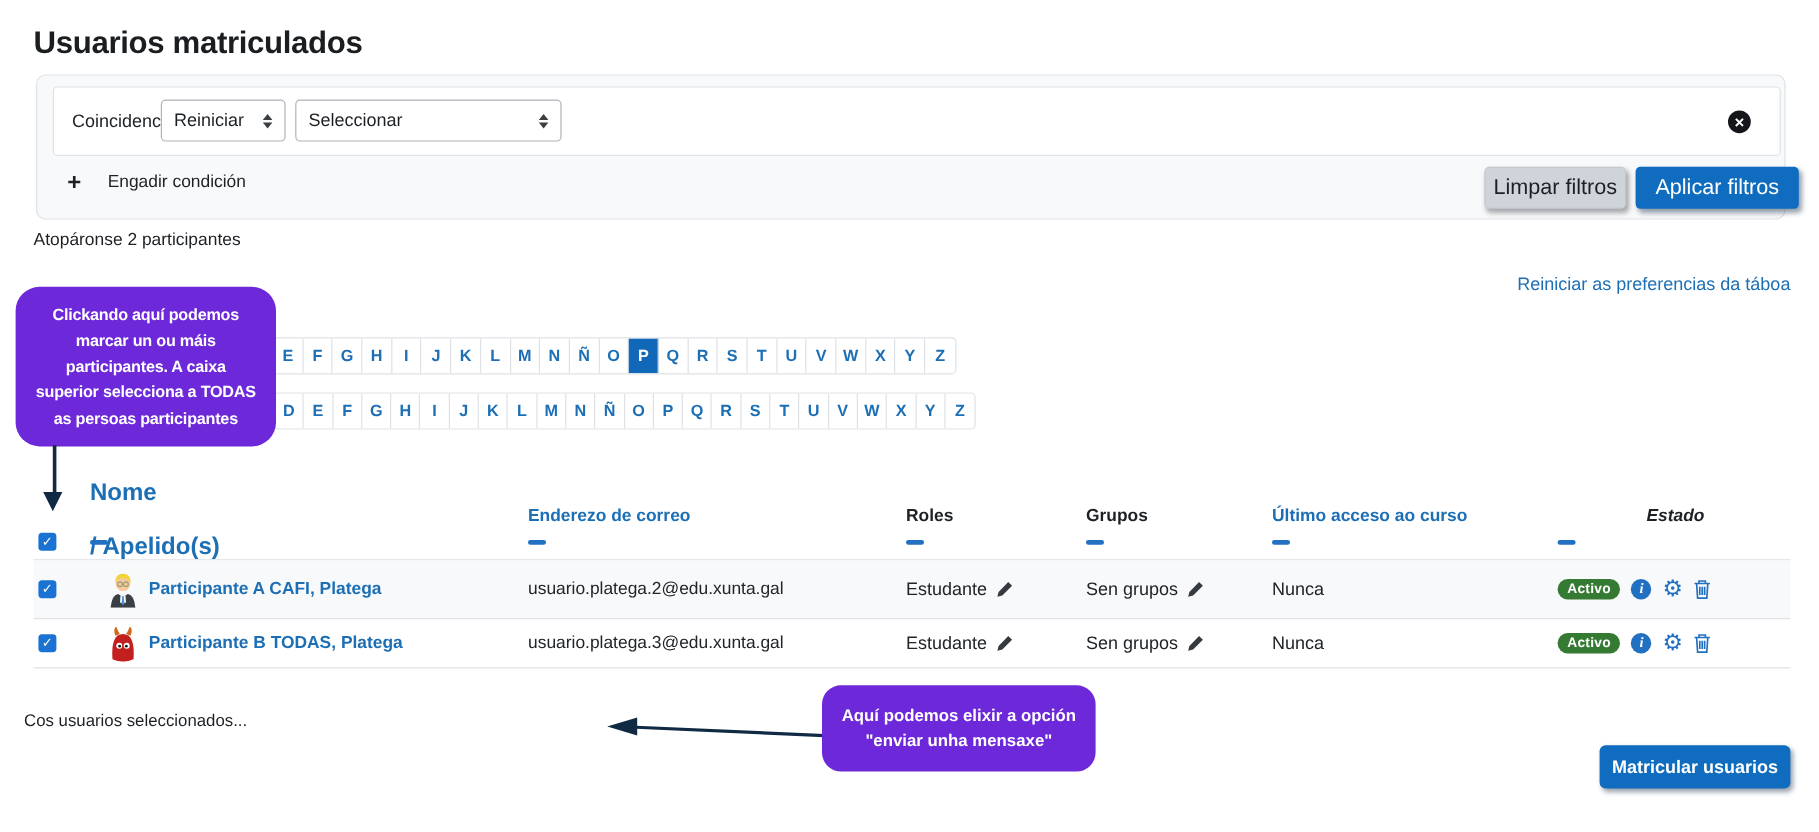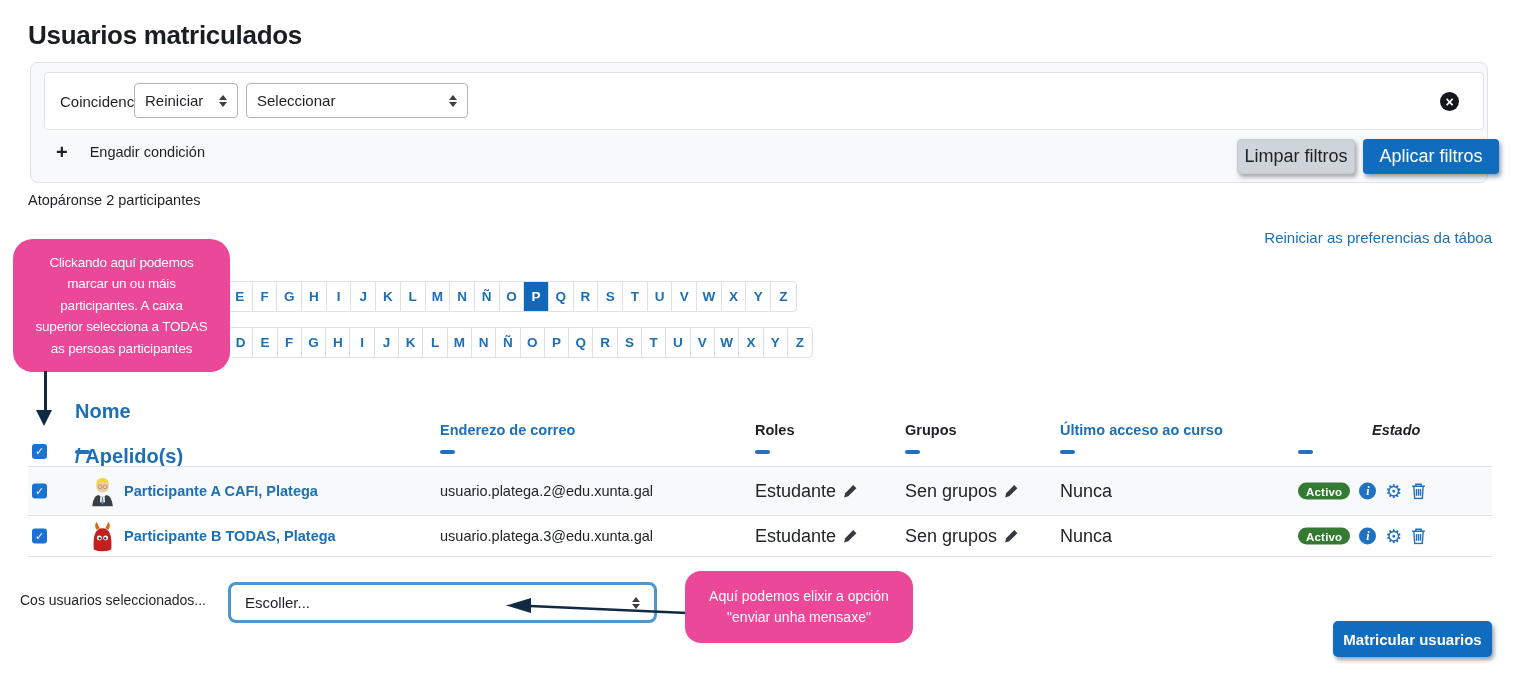--- a/index.html
+++ b/index.html
@@ -64,36 +64,36 @@
   .hline{left:28px;top:466px;width:1464px;height:1px;background:#dee2e6;}
 
   
   .prow{position:absolute;left:28px;width:1464px;border-bottom:1px solid #dee2e6;box-sizing:border-box;}
   .prow.stripe{background:#f8f9fa;}
   .prow>*{position:absolute;top:50%;transform:translateY(-50%);}
   .prow .cb{left:4px;}
   .avatar{left:61px;width:27px;height:31px;}
   .pname{left:96px;font-size:14.5px;font-weight:bold;color:#1d6fb5;text-decoration:none;cursor:pointer;white-space:nowrap;}
   .pemail{left:412px;font-size:14.5px;color:#212529;white-space:nowrap;}
-  .ptext{font-size:18px;color:#212529;white-space:nowrap;display:flex;align-items:center;gap:7px;}
+  .ptext{font-size:15px;color:#212529;white-space:nowrap;display:flex;align-items:center;gap:7px;}
   .prole{left:727px;} .pgroup{left:877px;} .plast{left:1032px;}
   .pencil{display:inline-flex;cursor:pointer;}
   .pstatus{left:1270px;display:flex;align-items:center;gap:9px;}
   .badge{background:#357a32;color:#fff;font-size:11.5px;font-weight:bold;padding:2.5px 8px;
          border-radius:10px;letter-spacing:.2px;}
   .info-ic{width:17px;height:17px;border-radius:50%;background:#2170c2;color:#fff;display:flex;
            align-items:center;justify-content:center;font-size:12px;font-weight:bold;
            font-family:"Liberation Serif","DejaVu Serif",serif;font-style:italic;cursor:pointer;}
   .gear-ic{color:#2170c2;font-size:19px;line-height:17px;cursor:pointer;
            font-family:"DejaVu Sans",sans-serif;}
   .trash-ic{display:flex;cursor:pointer;}
 
   
-  .bubble{background:#ec4899;color:#fff;border-radius:20px;display:flex;align-items:center;
-          justify-content:center;text-align:center;white-space:pre-line;z-index:6;}
+  .bubble{background:#6d28d9;color:#fff;border-radius:20px;display:flex;align-items:center;
+          justify-content:center;text-align:center;white-space:pre-line;z-index:6;font-weight:bold;}
   .bubble1{left:13px;top:239px;width:217px;height:133px;font-size:13.5px;line-height:21.5px;letter-spacing:-0.2px;}
   .bubble2{left:685px;top:571px;width:228px;height:72px;font-size:14px;line-height:21px;border-radius:16px;}
   .arr1-line{left:44px;top:371px;width:3px;height:40px;background:#102a43;z-index:6;}
   .arr1-head{left:36px;top:410px;width:0;height:0;border-left:8px solid transparent;
              border-right:8px solid transparent;border-top:16px solid #102a43;z-index:6;}
   .arr2{left:500px;top:594px;z-index:6;}
 
   
   .bulk-label{left:20px;top:592px;font-size:14px;}
   .bulk-select{left:228px;top:582px;width:429px;height:41px;background:#fff;border:3px solid #4e96d1;
@@ -298,27 +298,20 @@
 
   <div class="abs bubble bubble1">Clickando aquí podemos
 marcar un ou máis
 participantes. A caixa
 superior selecciona a TODAS
 as persoas participantes</div>
   <div class="abs arr1-line"></div>
   <div class="abs arr1-head"></div>
 
   <span class="abs bulk-label">Cos usuarios seleccionados...</span>
-  <div class="abs bulk-select">
-    <span>Escoller...</span>
-    <span class="updn">
-        <b class="u"></b>
-        <b class="d"></b>
-      </span>
-  </div>
 
   <svg class="abs arr2" width="195" height="26">
     <line x1="30" y1="12" x2="187" y2="19" stroke="#102a43" stroke-width="2.6"></line>
     <polygon points="6,11.5 31,4 31,19" fill="#102a43"></polygon>
   </svg>
   <div class="abs bubble bubble2">Aquí podemos elixir a opción
 "enviar unha mensaxe"</div>
 
   <button class="abs enrol">Matricular usuarios</button>
 </div>

